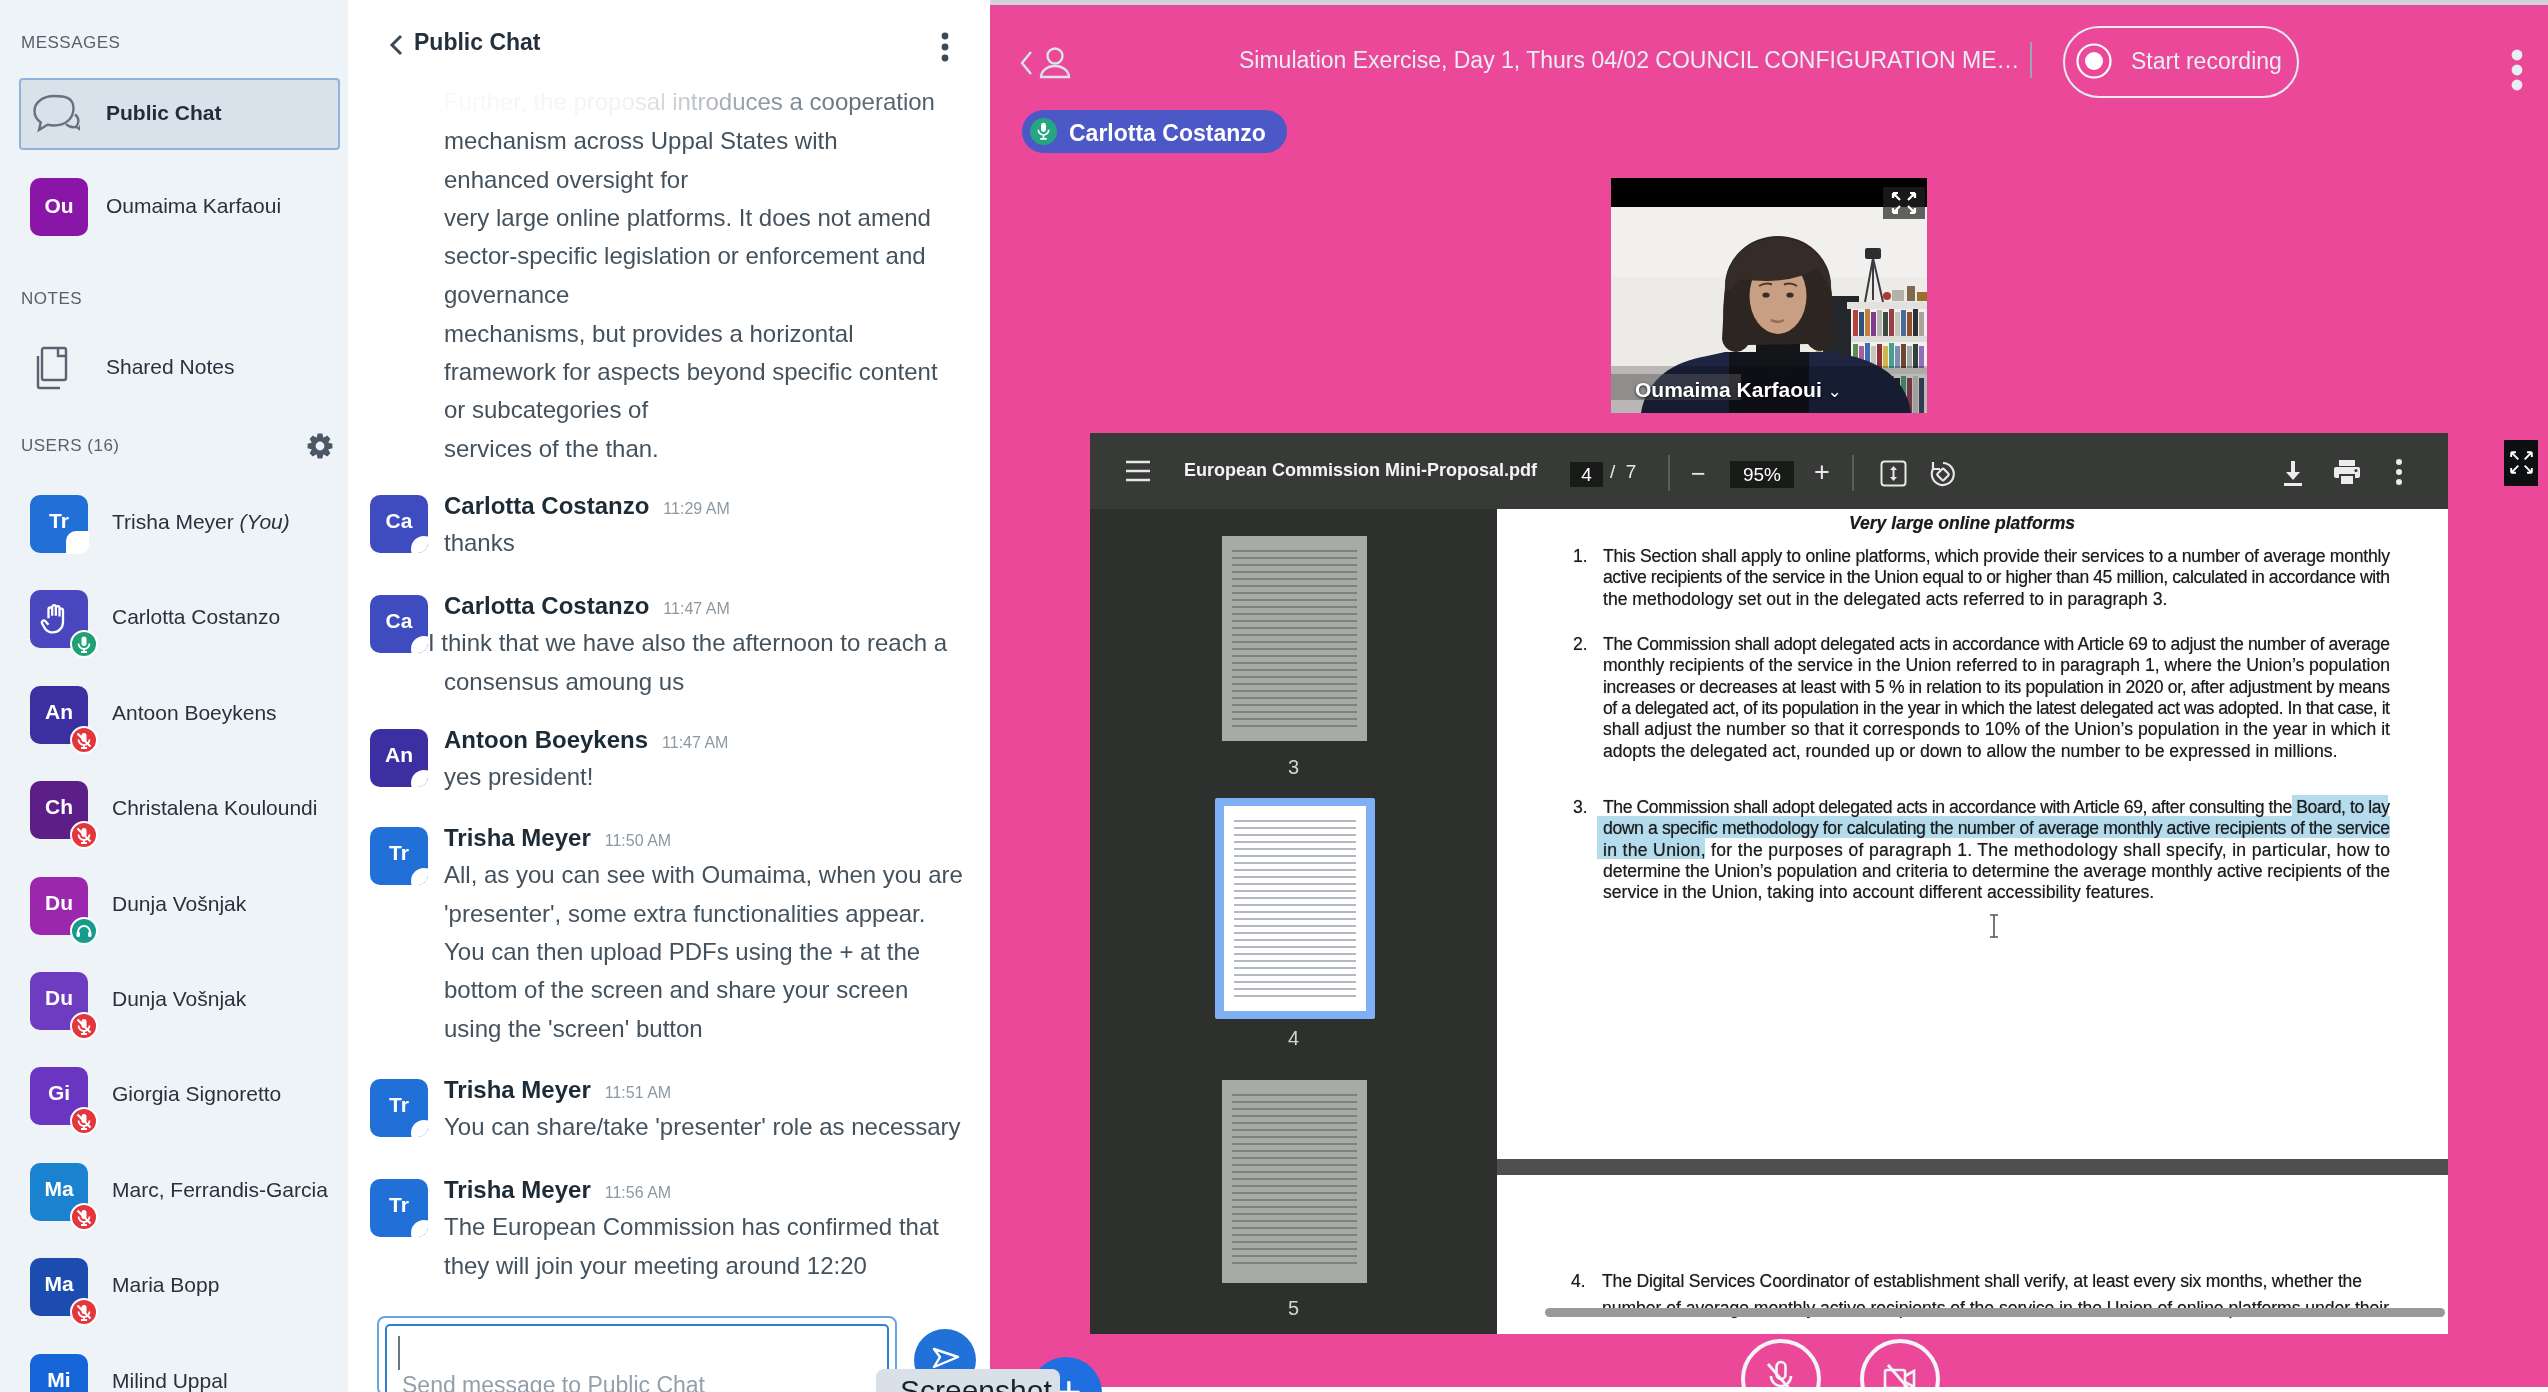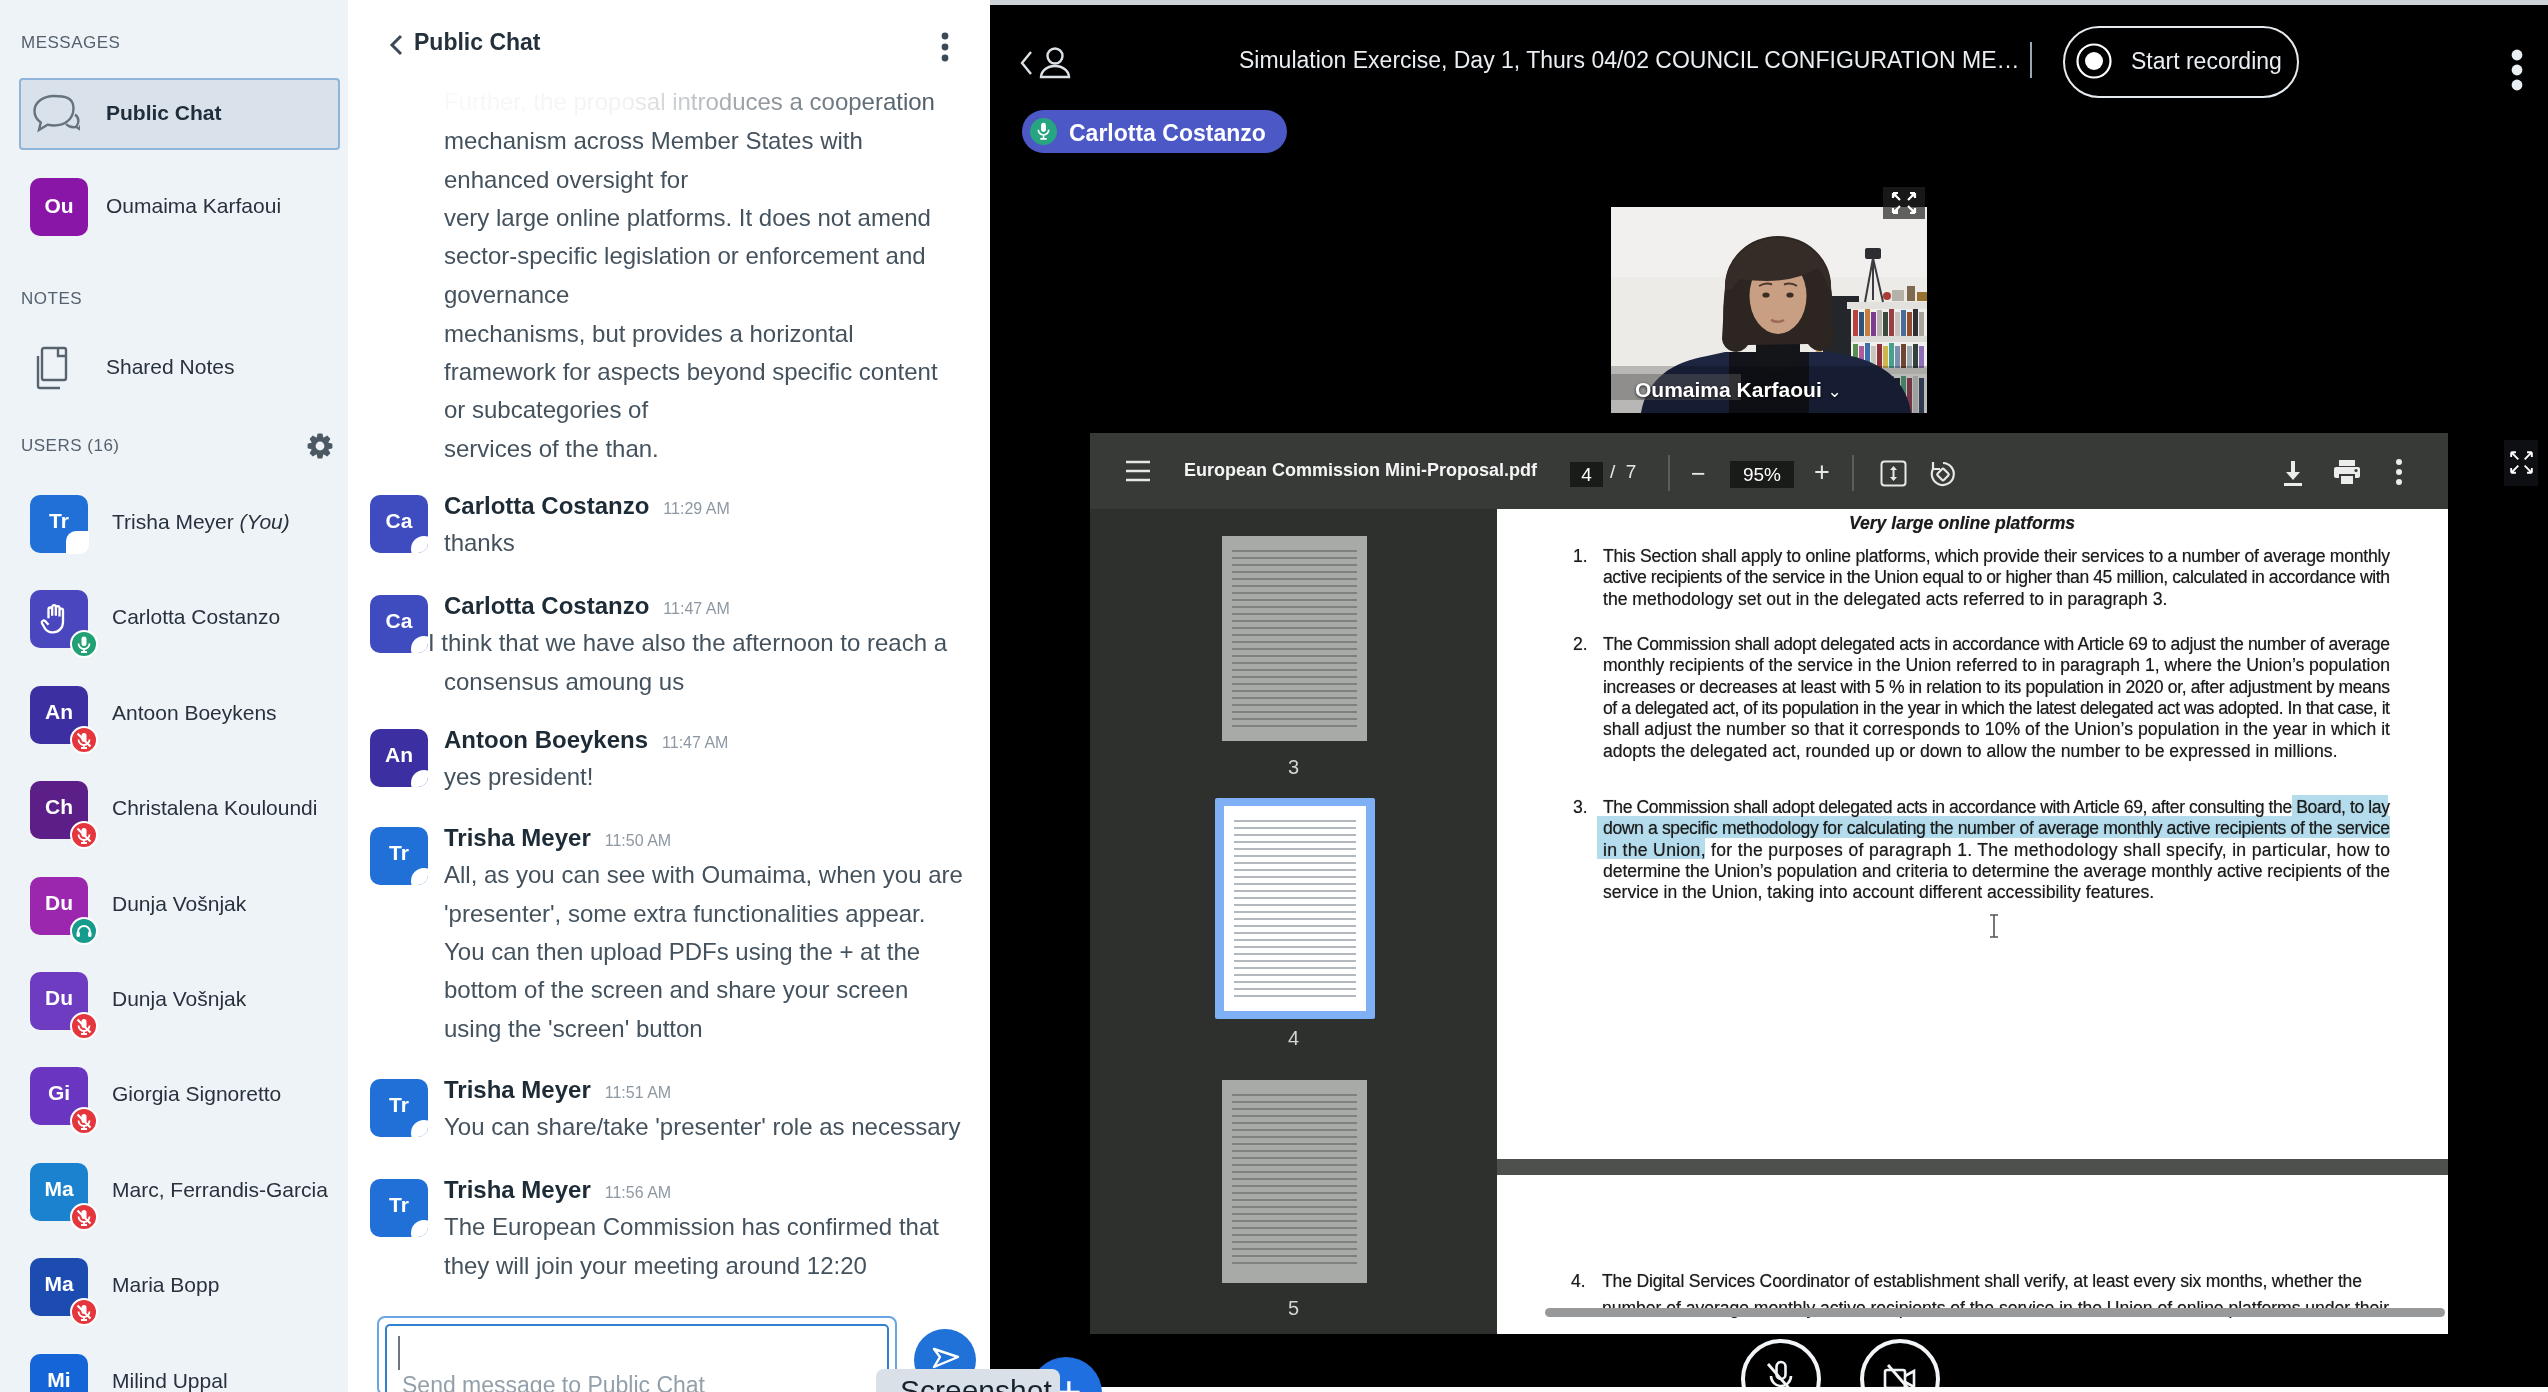--- a/index.html
+++ b/index.html
@@ -11,21 +11,21 @@
 .sblab{font-size:17px;font-weight:normal;color:#54616e;letter-spacing:.5px}
 .sbname{font-size:21px;color:#28323e;white-space:nowrap}
 .av{border-radius:10px;width:58px;height:58px;color:#fff;font-weight:bold;
  font-size:21px;text-align:center;line-height:56px}
 
 #chat{left:348px;top:0;width:642px;height:1392px;background:#fff}
 .msgline{font-size:24px;color:#44525e;white-space:nowrap;height:32px}
 .mname{font-size:24px;font-weight:bold;color:#1d2b36;white-space:nowrap}
 .mts{font-size:16px;color:#8d98a3;font-weight:normal;margin-left:14px}
 
-#main{left:990px;top:0;width:1558px;height:1392px;background:#000000}
+#main{left:990px;top:0;width:1558px;height:1392px;background:#ec4899}
 .wtxt{color:#e9eef3}
 
 #pdf{left:100px;top:433px;width:1358px;height:901px;background:#2d302d}
 #pdftb{left:0;top:0;width:1358px;height:76px;background:#373a37}
 .tbtxt{color:#f1f1f1;font-size:24px;font-weight:bold;white-space:nowrap}
 .tbbox{background:#191b19;color:#fff;font-size:19px;text-align:center}
 .pg{background:#fff}
 .tlab{left:0;width:407px;text-align:center;color:#d2d4d2;font-size:20px}
 </style></head><body>
 <div id="app">
@@ -172,21 +172,21 @@
 <svg class="abs" style="left:38px;top:30px" width="22" height="30" viewBox="0 0 22 30" fill="none" stroke="#3c4a57" stroke-width="3">
 <path d="M15 6 L6 15 L15 24"></path>
       </svg>
 <div class="abs" style="left:66px;top:29px;font-size:23px;font-weight:bold;color:#24313d">Public Chat</div>
 <svg class="abs" style="left:590px;top:31px" width="14" height="34" viewBox="0 0 14 34" fill="#3c4a57">
 <circle cx="7" cy="5" r="3.4"></circle>
         <circle cx="7" cy="16" r="3.4"></circle>
         <circle cx="7" cy="27" r="3.4"></circle>
       </svg>
 <div class="abs msgline" style="left:96px;top:88px">Further, the proposal introduces a cooperation</div>
-<div class="abs msgline" style="left:96px;top:127px">mechanism across Member States with</div>
+<div class="abs msgline" style="left:96px;top:127px">mechanism across Uppal States with</div>
 <div class="abs msgline" style="left:96px;top:166px">enhanced oversight for</div>
 <div class="abs msgline" style="left:96px;top:204px">very large online platforms. It does not amend</div>
 <div class="abs msgline" style="left:96px;top:242px">sector-specific legislation or enforcement and</div>
 <div class="abs msgline" style="left:96px;top:281px">governance</div>
 <div class="abs msgline" style="left:96px;top:320px">mechanisms, but provides a horizontal</div>
 <div class="abs msgline" style="left:96px;top:358px">framework for aspects beyond specific content</div>
 <div class="abs msgline" style="left:96px;top:396px">or subcategories of</div>
 <div class="abs msgline" style="left:96px;top:435px">services of the than.</div>
 <div class="abs" style="left:80px;top:86px;width:580px;height:32px;border-radius:16px;background:linear-gradient(90deg,rgba(255,255,255,.97) 0%,rgba(255,255,255,.93) 34%,rgba(255,255,255,.45) 55%,rgba(255,255,255,.12) 78%,rgba(255,255,255,0) 100%)"></div>
 <div class="abs av" style="left:22px;top:495px;background:#3f4cc0;overflow:hidden"><span style="position:relative;top:-2px">Ca</span><div style="position:absolute;right:-9px;bottom:-9px;width:26px;height:26px;border-radius:50%;background:#fff"></div></div>

